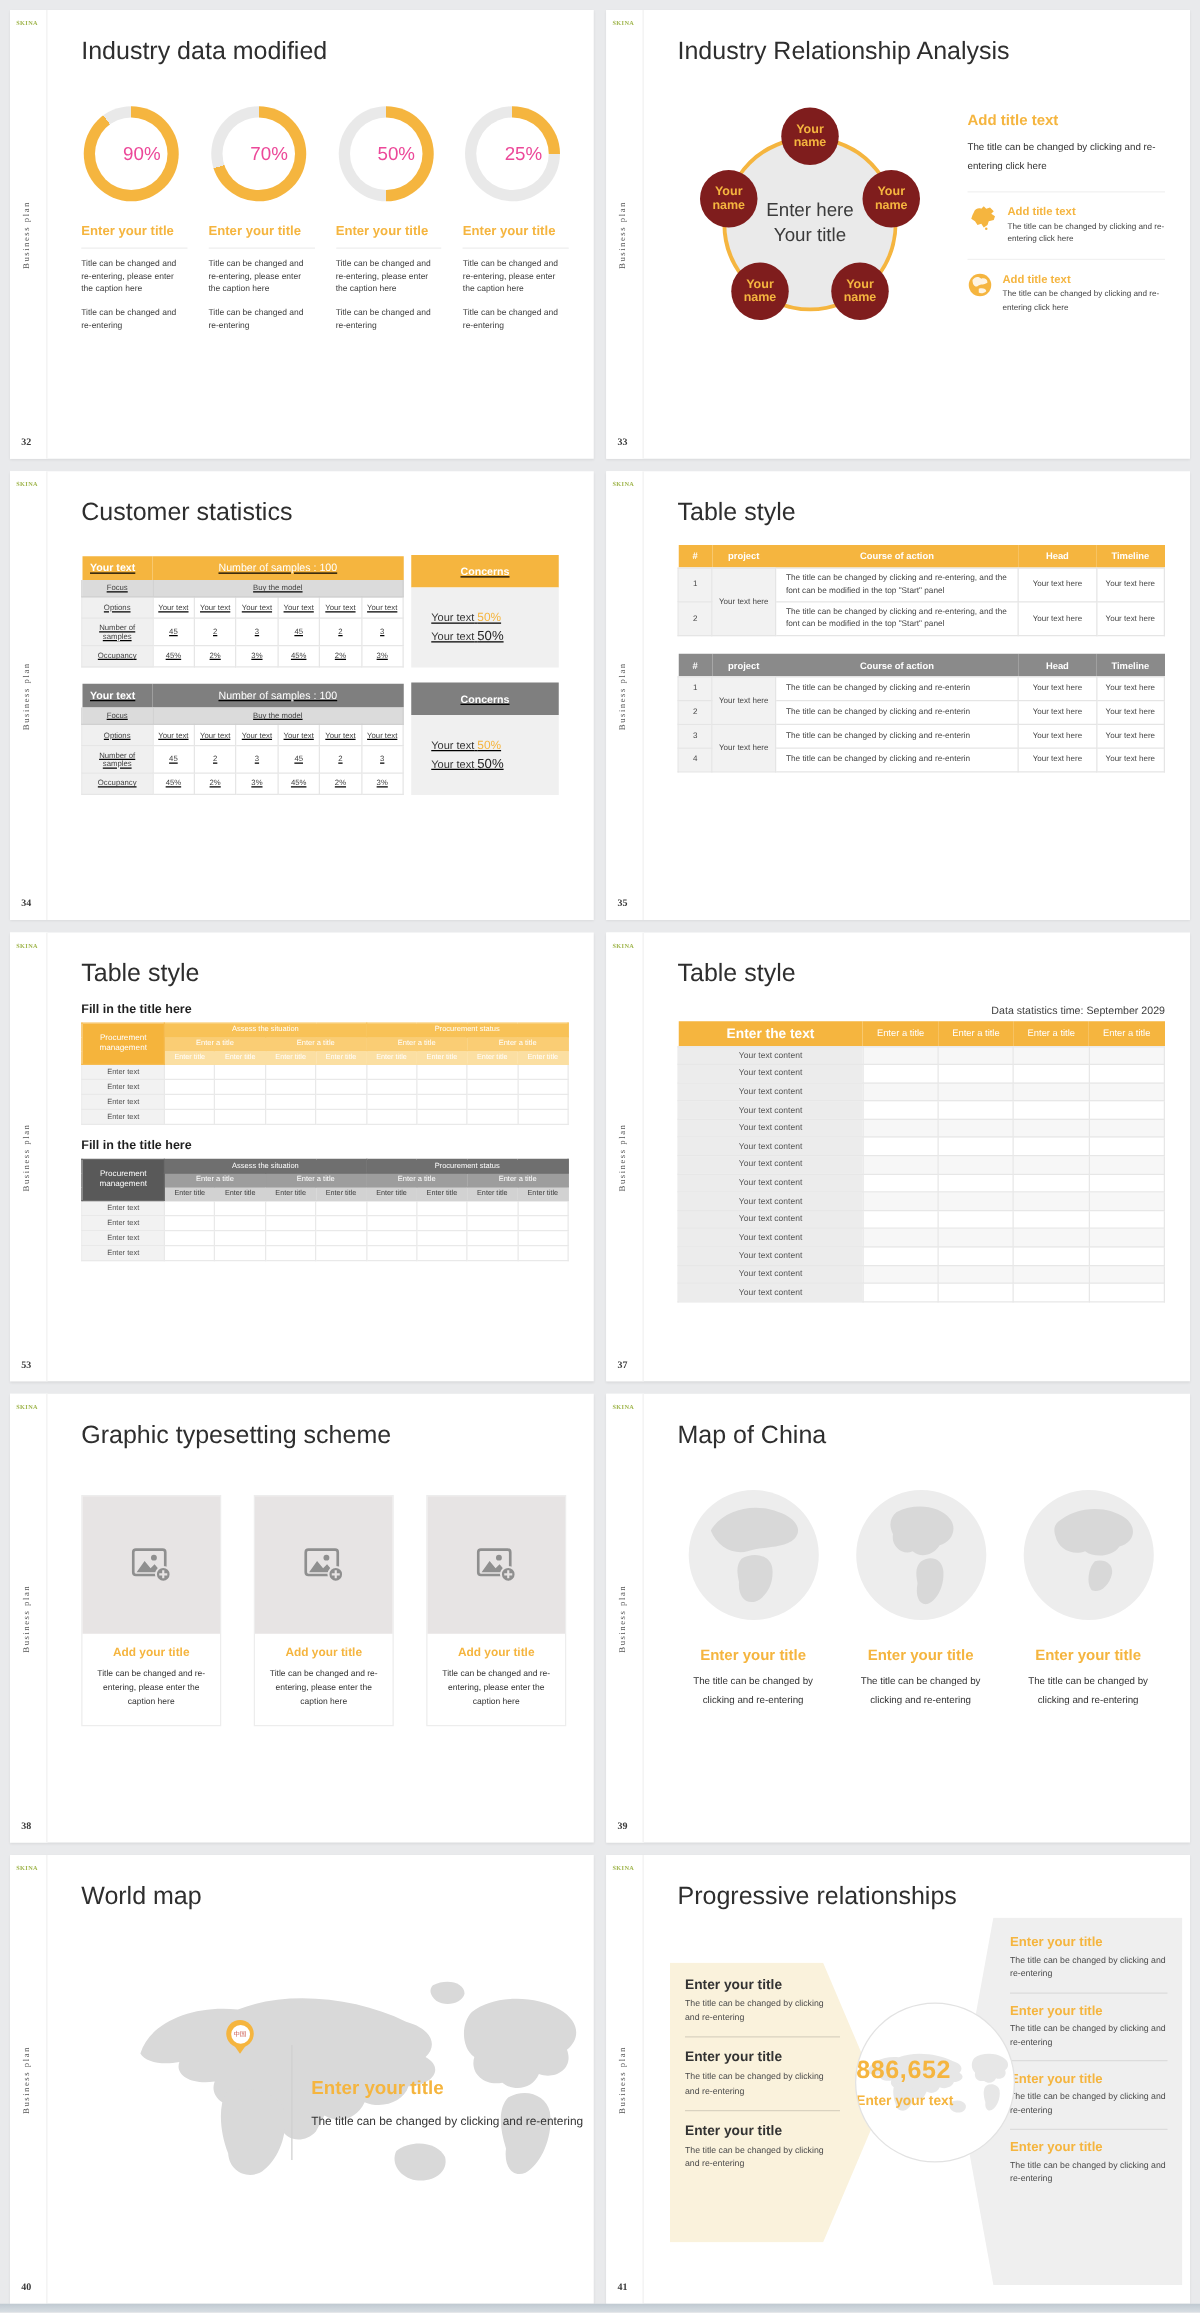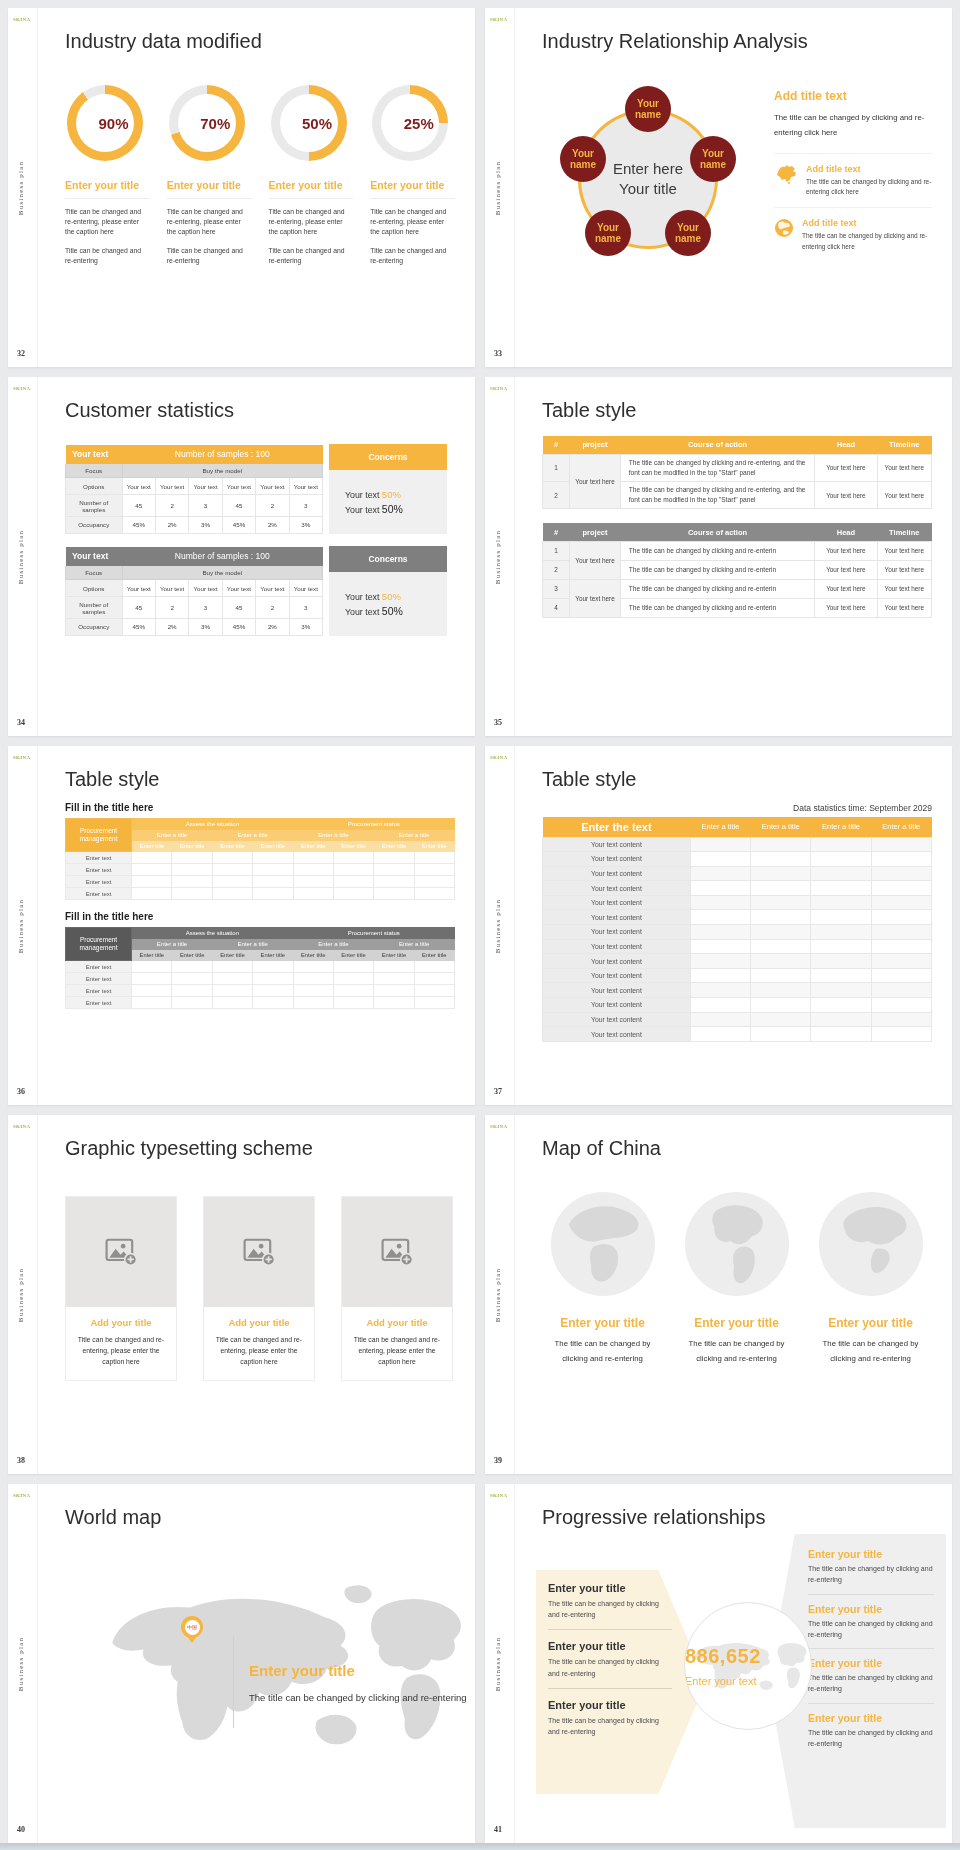--- a/index.html
+++ b/index.html
@@ -12,39 +12,39 @@
 .vtext { position:absolute; top:50%; left:9px; transform:translateY(-50%) rotate(180deg); writing-mode:vertical-rl; font-size:7px; color:#555; letter-spacing:1.2px; }
 .pnum { position:absolute; bottom:9px; left:9px; font-size:8px; font-weight:bold; color:#3A3A3A; }
 .body { position:absolute; left:31px; top:0; right:0; bottom:0; padding:22px 20px 0 26px; }
 .stitle { font-size:20px; font-weight:400; color:#2E2E2E; }
 .acc { color:#F5B53F; }
 
 .drow { display:flex; gap:17px; margin-top:32px; }
 .dcol { width:85px; }
 .donut { width:76px; height:76px; border-radius:50%; position:relative; margin-left:2px; background:#E9E9E9; }
 .dhole { position:absolute; inset:9px; background:#fff; border-radius:50%; display:flex; align-items:center; justify-content:center; }
-.dlabel { font-size:15px; font-weight:bold; color:#7f1d1d;margin-left:17px; }
+.dlabel { font-size:15px; font-weight:normal; color:#ec4899;margin-left:17px; }
 .dhead { margin-top:18px; padding-bottom:7px; border-bottom:1px solid #EEE; font-size:10.5px; font-weight:bold; color:#F5B53F; }
 .dcap { margin-top:8px; font-size:6.8px; line-height:1.5; color:#3E3E3E; }
 
 .s33wrap { display:flex; margin-top:26px; }
 .gear { position:relative; width:200px; height:200px; margin-left:6px; flex:none; }
 .gring { position:absolute; inset:0; }
 .gear-core { position:absolute; inset:33px; background:#EAEAEA; border-radius:50%; display:flex; flex-direction:column; align-items:center; justify-content:center; font-size:15px; color:#3B3B3B; line-height:1.35; }
 .gnode { position:absolute; width:46px; height:46px; margin:-23px 0 0 -23px; background:#7f1d1d; border-radius:50%; display:flex; align-items:center; justify-content:center; text-align:center; font-size:10px; font-weight:bold; color:#F5B53F; line-height:1.12; }
 .s33right { margin-left:26px; padding-top:10px; width:162px; }
 .lead-t { font-size:12px; font-weight:bold; }
 .lead-c { margin-top:8px; font-size:7.8px; line-height:1.9; color:#333; padding-bottom:12px; border-bottom:1px solid #F1F1F1; }
 .s33item { display:flex; gap:8px; align-items:flex-start; padding:10px 0; border-bottom:1px solid #F1F1F1; }
 .s33item.last { border-bottom:none; }
 .it-t { font-size:9px; font-weight:bold; color:#F5B53F; }
 .it-c { margin-top:3px; font-size:6.5px; line-height:1.6; color:#444; }
 
 .s34wrap { margin-top:22px; }
-.s34row { display:flex; gap:6px; margin-bottom:12px; }
+.s34row { display:flex; gap:6px; margin-bottom:12px;text-decoration:underline; }
 .s34t { width:258px; border-collapse:collapse; table-layout:fixed; }
 .s34t td { border:1px solid #E6E6E6; text-align:center; font-size:6.2px; color:#3F3F3F; padding:2px 1px; }
 .s34t tr.hd td { border-color:transparent; color:#fff; }
 .s34t.y tr.hd td { background:#F5B53F; }
 .s34t.g tr.hd td { background:#7F7F7F; }
 .s34t tr.hd .c1 { text-align:left; padding-left:6px; font-weight:bold; font-size:8.5px; height:17px; }
 .s34t tr.hd .c2 { font-size:8.5px; }
 .s34t tr.sub td { background:#DBDBDB; border-color:#D0D0D0; height:11px; }
 .s34t td.lbl { background:#F0F0F0; }
 .s34t tr.data td { height:15px; }
@@ -121,21 +121,21 @@
 .li-c { margin-top:4px; font-size:7px; line-height:1.6; color:#4A4A4A; }
 .shapeR { position:absolute; left:252px; top:50px; width:178px; height:294px; background:#EFEFEF; clip-path:polygon(15% 0,100% 0,100% 100%,15% 100%,0 50%); z-index:1; }
 .ritems { position:absolute; left:292px; top:64px; width:126px; z-index:2; }
 .ritem { margin-bottom:8px; padding-bottom:8px; border-bottom:1px solid #DCDCDC; }
 .ritem:last-child { border-bottom:none; }
 .ri-t { font-size:10.5px; font-weight:bold; color:#F5B53F; }
 .ri-c { margin-top:4px; font-size:7px; line-height:1.55; color:#4A4A4A; }
 .circle41 { position:absolute; left:168px; top:118px; width:128px; height:128px; background:#fff; border:1px solid #E2E2E2; border-radius:50%; z-index:3; display:flex; flex-direction:column; align-items:flex-start; justify-content:center; overflow:hidden; }
 .c41map { position:absolute; inset:0; width:100%; height:100%; opacity:.5; }
 .c41v { position:relative; font-size:20px; font-weight:bold; color:#F5B53F; letter-spacing:.5px; }
-.c41l { position:relative; margin-top:7px; font-size:11px; font-weight:normal; color:#F5B53F; }
+.c41l { position:relative; margin-top:7px; font-size:11px; font-weight:bold; color:#F5B53F; }
 .bbar { position:absolute; left:0; right:0; bottom:0; height:7px; background:linear-gradient(180deg,#BFC9D1,#D9DFE4); }
 </style>
 </head>
 <body>
 
 <div class="grid">
 
   <div class="slide">
     <div class="side">
       <div class="logo">SKINA</div>
@@ -459,21 +459,21 @@
             </tr>
         </tbody>
       </table>
     </div>
   </div>
 
   <div class="slide">
     <div class="side">
       <div class="logo">SKINA</div>
       <div class="vtext">Business plan</div>
-      <div class="pnum">36</div>
+      <div class="pnum">53</div>
     </div>
     <div class="body">
       <div class="stitle">Table style</div>
       <div class="sec-t">Fill in the title here</div>
       <table class="s36t y">
         <colgroup>
             <col style="width:17%">
             <col span="8" style="width:10.375%">
           </colgroup>
         <tbody>

